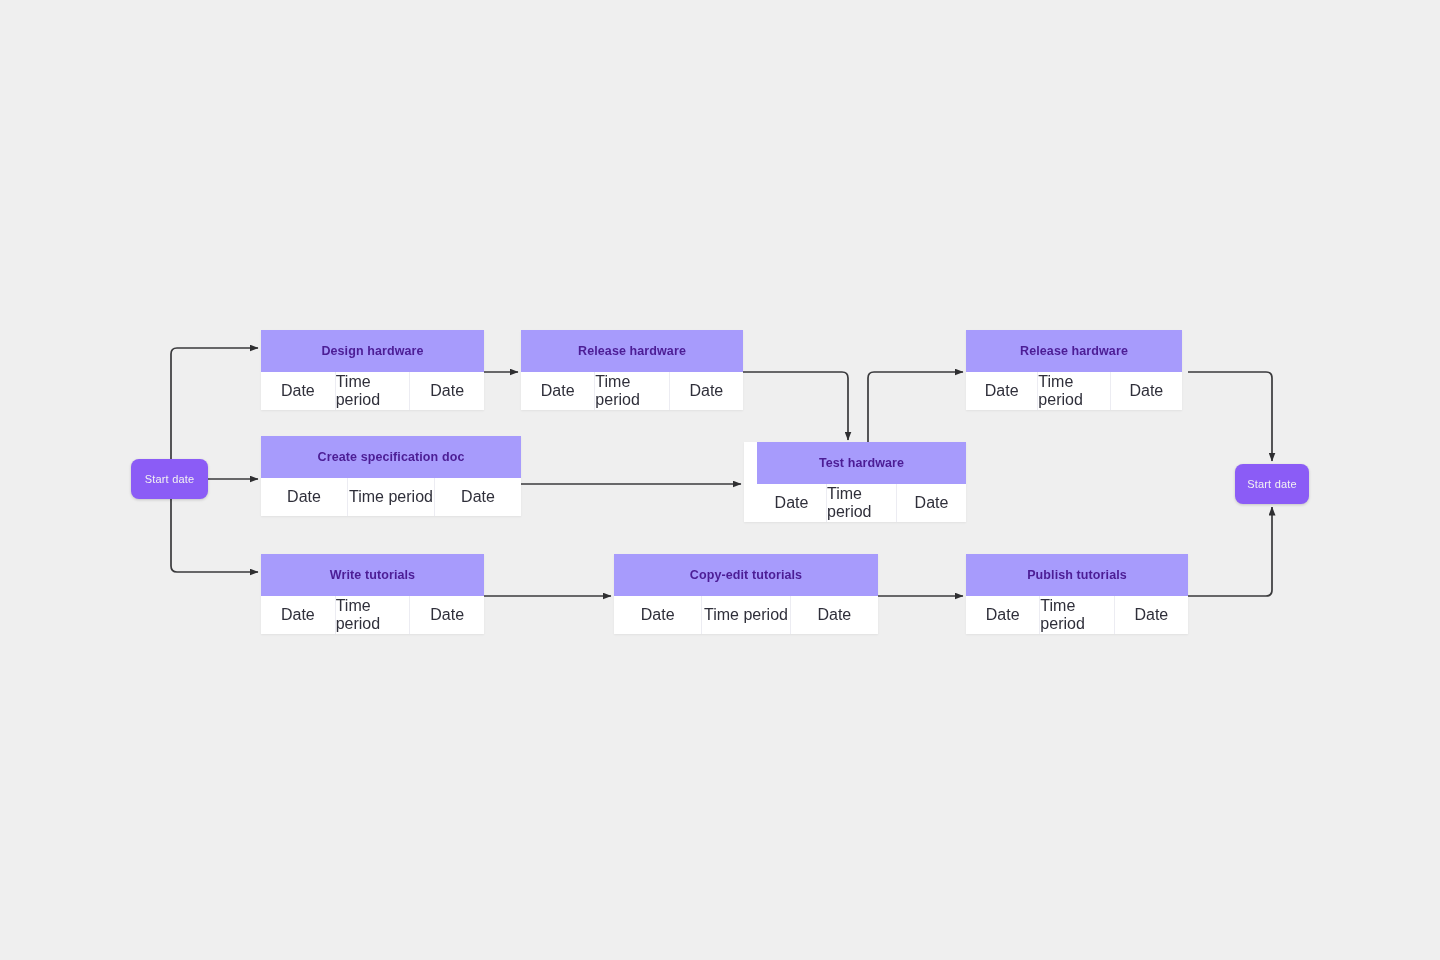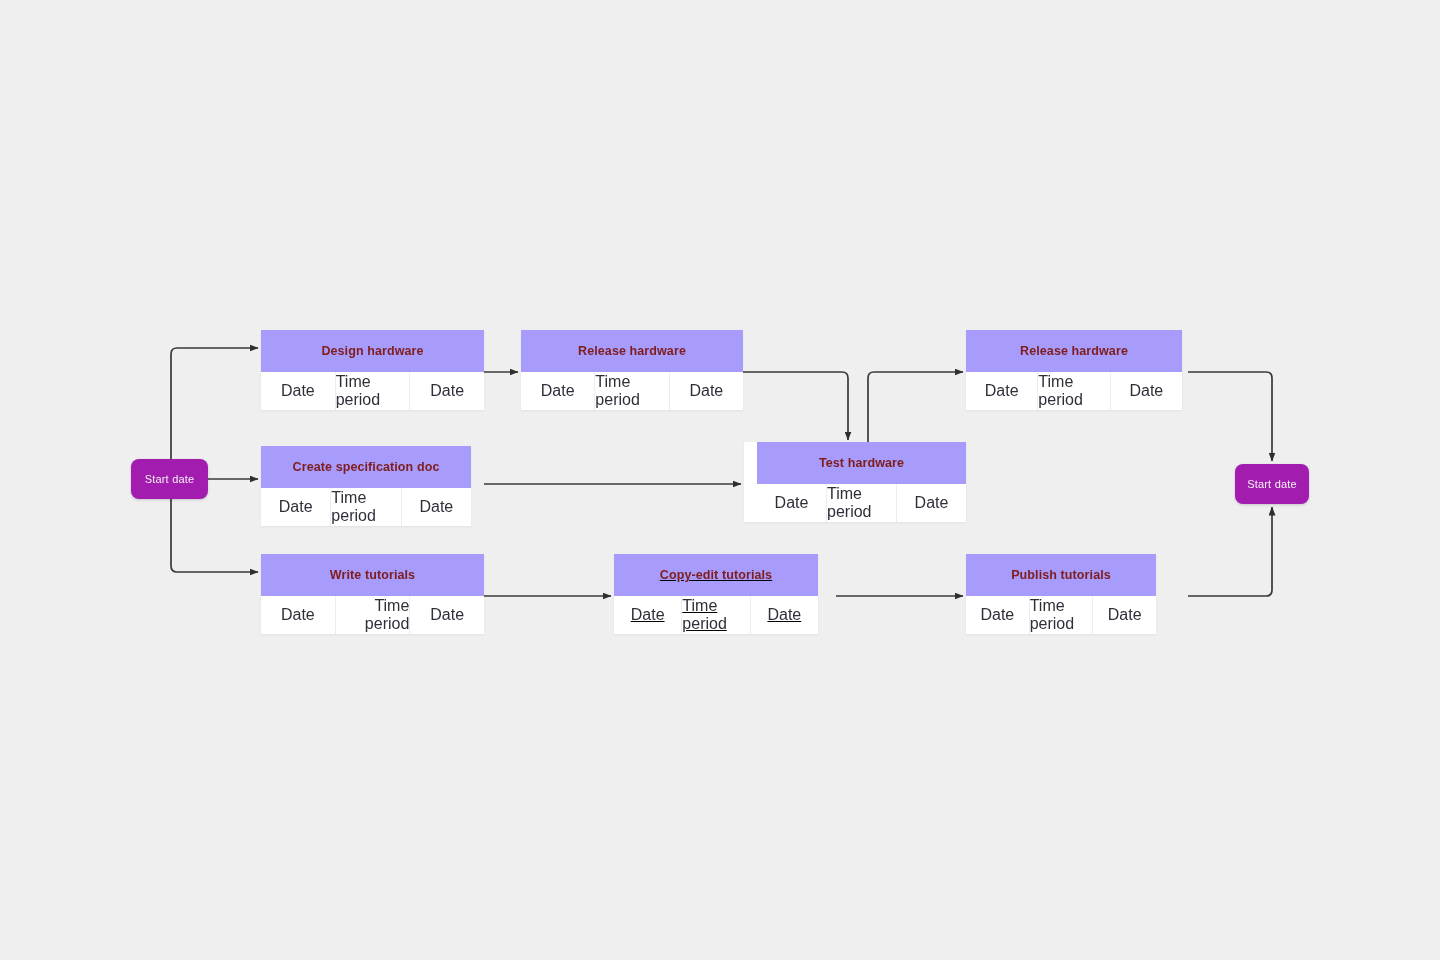--- a/index.html
+++ b/index.html
@@ -34,21 +34,21 @@
     position: absolute;
     box-sizing: border-box;
     background: #ffffff;
     display: flex;
     flex-direction: column;
     box-shadow: 0 1px 2px rgba(16,16,24,0.06);
   }
   .task-header {
     height: 42px;
     background: #a79bfc;
-    color: #7f1d1d;
+    color: #4c1d95;
     font-size: 12.5px;
     font-weight: bold;
     display: flex;
     align-items: center;
     justify-content: center;
     letter-spacing: 0.1px;
   }
   .task-body {
     height: 38px;
     display: flex;
@@ -63,21 +63,21 @@
     color: #2f2f3a;
     border-right: 1px solid #ececf2;
     box-sizing: border-box;
   }
   .task-cell:last-child { border-right: none; }
 
   
   .terminator {
     position: absolute;
     box-sizing: border-box;
-    background: #a21caf;
+    background: #8b5cf6;
     border-radius: 8px;
     color: #f2f2f2;
     font-size: 11px;
     display: flex;
     align-items: center;
     justify-content: center;
     letter-spacing: 0.2px;
     box-shadow: 0 1px 3px rgba(0,0,0,0.18);
   }
 </style>
@@ -147,57 +147,57 @@
 
   <div class="task" style="left:966px; top:330px; width:216px;">
     <div class="task-header">Release hardware</div>
     <div class="task-body">
       <div class="task-cell">Date</div>
       <div class="task-cell">Time period</div>
       <div class="task-cell">Date</div>
     </div>
   </div>
 
-  <div class="task" style="left:261px; top:446px; width:210px;">
+  <div class="task" style="left:261px; top:436px; width:260px;">
     <div class="task-header">Create specification doc</div>
     <div class="task-body">
       <div class="task-cell">Date</div>
       <div class="task-cell">Time period</div>
       <div class="task-cell">Date</div>
     </div>
   </div>
 
   <div class="task" style="left:744px; top:442px; width:222px;padding-left:13px;">
     <div class="task-header">Test hardware</div>
     <div class="task-body">
       <div class="task-cell">Date</div>
       <div class="task-cell">Time period</div>
       <div class="task-cell">Date</div>
     </div>
   </div>
 
-  <div class="task" style="left:261px; top:554px; width:223px;text-align:right;">
+  <div class="task" style="left:261px; top:554px; width:223px;">
     <div class="task-header">Write tutorials</div>
     <div class="task-body">
       <div class="task-cell">Date</div>
       <div class="task-cell">Time period</div>
       <div class="task-cell">Date</div>
     </div>
   </div>
 
-  <div class="task" style="left:614px; top:554px; width:204px;text-decoration:underline;">
+  <div class="task" style="left:614px; top:554px; width:264px;">
     <div class="task-header">Copy-edit tutorials</div>
     <div class="task-body">
       <div class="task-cell">Date</div>
       <div class="task-cell">Time period</div>
       <div class="task-cell">Date</div>
     </div>
   </div>
 
-  <div class="task" style="left:966px; top:554px; width:190px;">
+  <div class="task" style="left:966px; top:554px; width:222px;">
     <div class="task-header">Publish tutorials</div>
     <div class="task-body">
       <div class="task-cell">Date</div>
       <div class="task-cell">Time period</div>
       <div class="task-cell">Date</div>
     </div>
   </div>
 
 </div>
 

